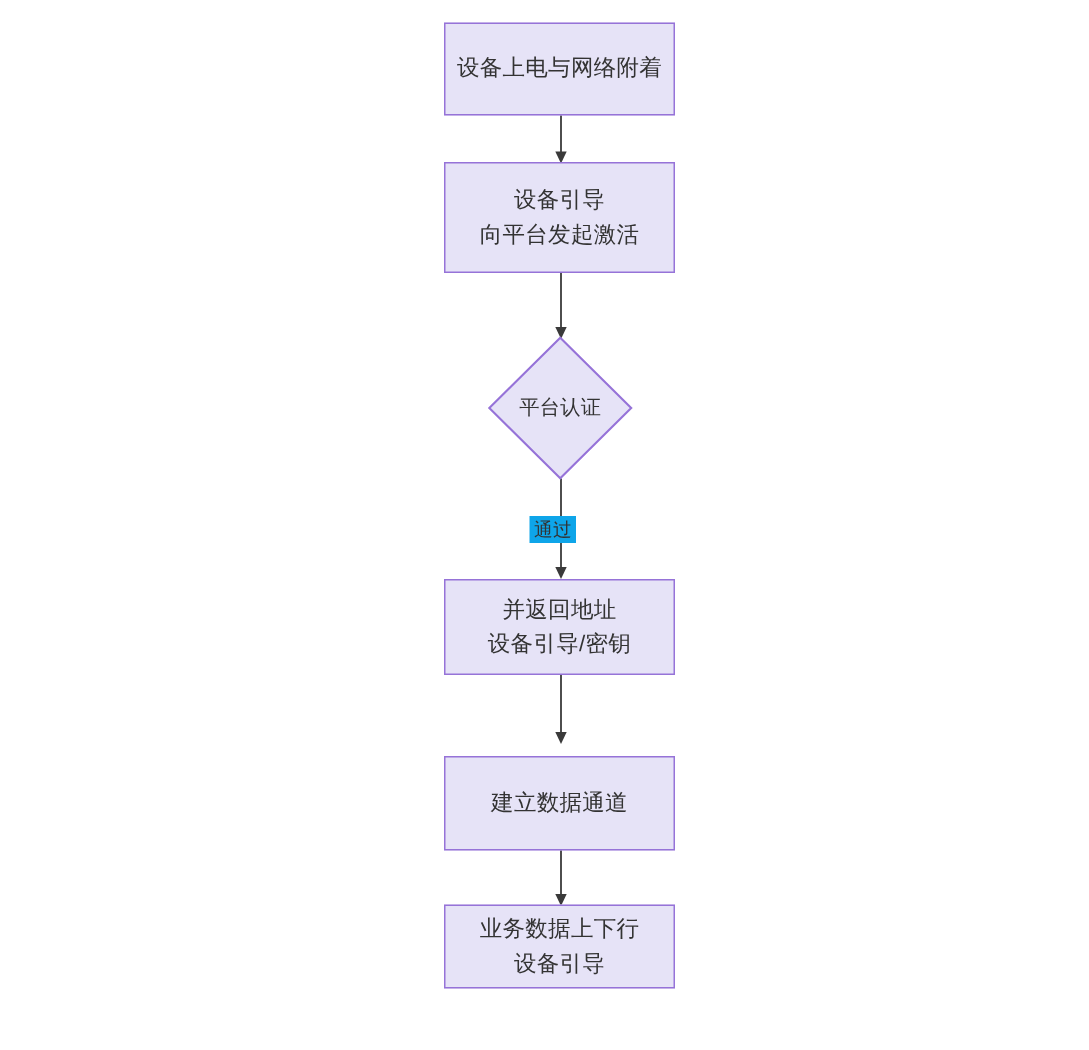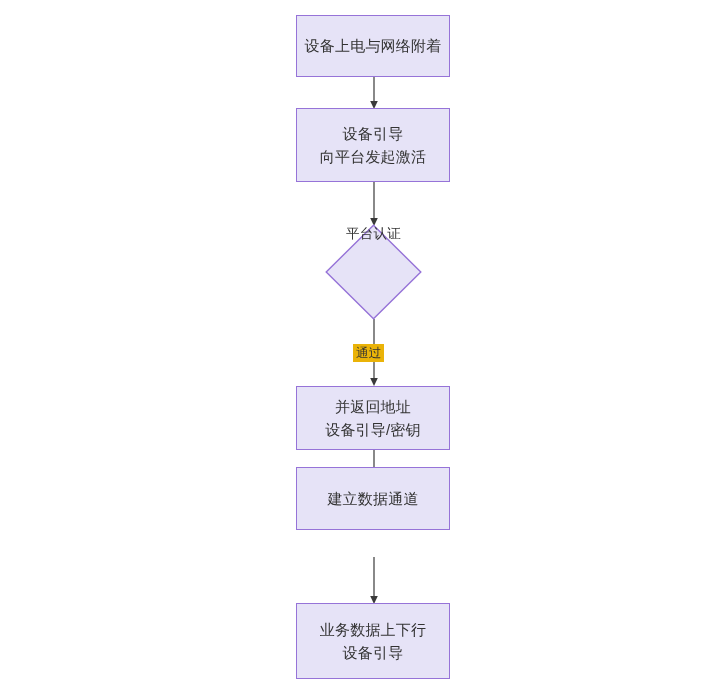--- a/index.html
+++ b/index.html
@@ -34,20 +34,21 @@
     background: #e6e3f7;
     border: 1.4px solid #9673d8;
   }
   .node .line {
     display: block;
     white-space: nowrap;
   }
   .diamond-wrap {
     position: absolute;
     display: flex;
+    align-items: center;
     justify-content: center;
   }
   .diamond-shape {
     position: absolute;
     left: 0;
     top: 0;
     width: 100%;
     height: 100%;
   }
   .diamond-label {
@@ -62,21 +63,21 @@
   }
   .edge {
     position: absolute;
   }
   .edge svg {
     display: block;
     overflow: visible;
   }
   .edge-label {
     position: absolute;
-    background: #eab308;
+    background: #0ea5e9;
     color: #333333;
     font-size: 12.5px;
     line-height: 1.3;
     padding: 1px 3px;
     white-space: nowrap;
     text-align: center;
     letter-spacing: 0.2px;
   }
 </style>
 </head>
@@ -134,22 +135,22 @@
       <polygon points="48.5,1.2 95.8,48 48.5,94.8 1.2,48" fill="#e6e3f7" stroke="#9673d8" stroke-width="1.4"></polygon>
     </svg>
     <span class="diamond-label">平台认证</span>
   </div>
 
   <div class="node proc" style="left:296px; top:386px; width:154px; height:64px;">
     <span class="line">并返回地址</span>
     <span class="line">设备引导/密钥</span>
   </div>
 
-  <div class="node proc" style="left:296px; top:467px; width:154px; height:63px;">
+  <div class="node proc" style="left:296px; top:504px; width:154px; height:63px;">
     <span class="line">建立数据通道</span>
   </div>
 
-  <div class="node proc" style="left:296px; top:603px; width:154px; height:76px;">
+  <div class="node proc" style="left:296px; top:603px; width:154px; height:56px;">
     <span class="line">业务数据上下行</span>
     <span class="line">设备引导</span>
   </div>
 
 </div>
 
 </body></html>

